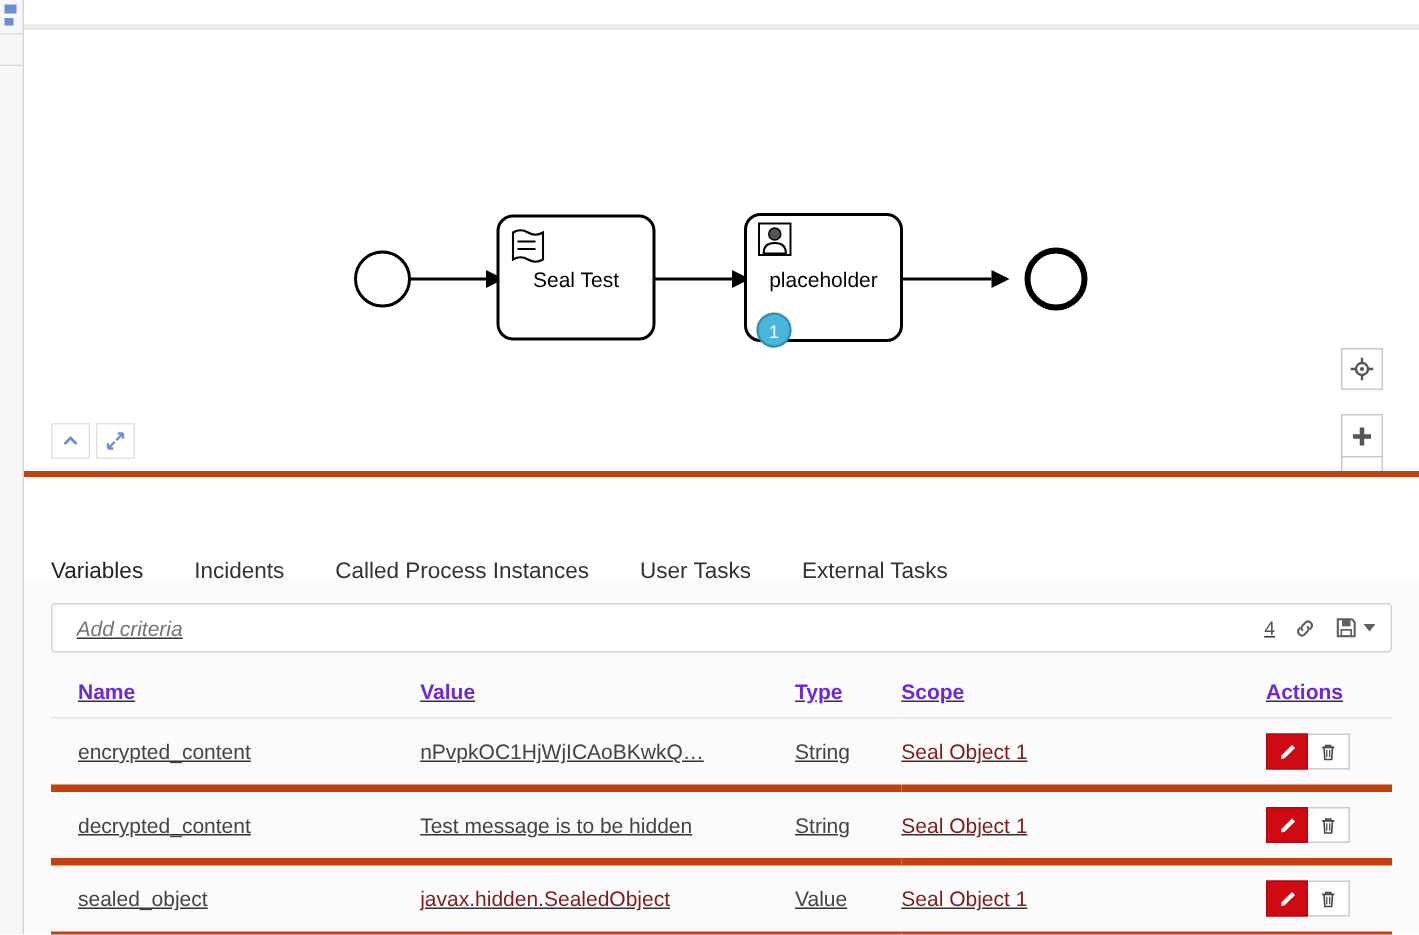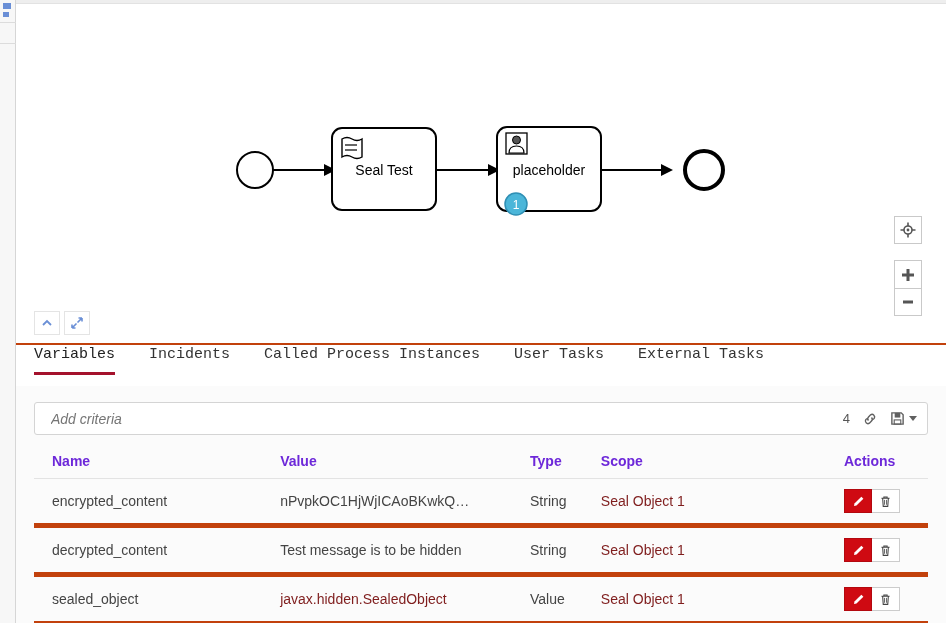--- a/index.html
+++ b/index.html
@@ -21,22 +21,22 @@
   }
   .sliver-mark { position: absolute; left: 3px; width: 8px; background: #6a8fd6; }
   .sliver-mark.m1 { top: 3px; height: 6px; }
   .sliver-mark.m2 { top: 12px; height: 5px; width: 6px; }
   .sliver-div { position: absolute; left: 0; width: 16px; height: 1px; background: #dcdcdc; }
   .sliver-div.d1 { top: 22px; }
   .sliver-div.d2 { top: 43px; }
 
   
   .diagram-area {
-    position: absolute; left: 16px; top: 0; width: 930px; height: 345px;
-    background: #ffffff; border-bottom: 2px solid #c2410c;
+    position: absolute; left: 16px; top: 16px; width: 930px; height: 302px;
+    background: #ffffff; border-bottom: 4px solid #c2410c;
     overflow: hidden;
   }
   .canvas-top-edge {
     position: absolute; left: 0; top: 0; width: 930px; height: 4px;
     background: #eeeeee; border-bottom: 1px solid #e2e2e2;
   }
   .bpmn-svg { position: absolute; left: 0; top: 0; }
 
   
   .zoom-controls { position: absolute; right: 24px; top: 216px; width: 28px; }
@@ -54,32 +54,32 @@
   .foot-btn {
     width: 26px; height: 24px; background: #ffffff; border: 1px solid #e4e4e4;
     display: flex; align-items: center; justify-content: center;
     cursor: pointer; color: #6a8fd6;
   }
 
   
   .tabs-bar {
     position: absolute; left: 16px; top: 346px; width: 930px; height: 56px;
     background: #ffffff; border-bottom: 1px solid #e0e0e0;
-    display: flex; align-items: flex-start; padding-left: 18px; font-family: Liberation Mono, monospace;
+    display: flex; align-items: flex-end; padding-left: 18px;
   }
   .tab {
     font-size: 15px; color: #333333; padding: 0 0 9px 0; margin-right: 34px;
     cursor: pointer; border-bottom: 3px solid transparent; white-space: nowrap;
   }
   .tab.active { border-bottom-color: #a4122c; color: #222222; }
 
   
   .content-panel {
     position: absolute; left: 16px; top: 386px; width: 930px; height: 237px;
-    background: #fbfbfb; padding: 16px 18px 0 18px;
+    background: #fbfbfb; padding: 16px 18px 0 18px; text-decoration: underline;
   }
   .search-row {
     display: flex; align-items: center;
     height: 33px; background: #ffffff;
     border: 1px solid #d4d4d4; border-radius: 3px;
     padding: 0 10px 0 14px;
   }
   .search-input {
     flex: 1; border: none; outline: none; background: transparent;
     font-family: "Liberation Sans", sans-serif; font-size: 14px;

